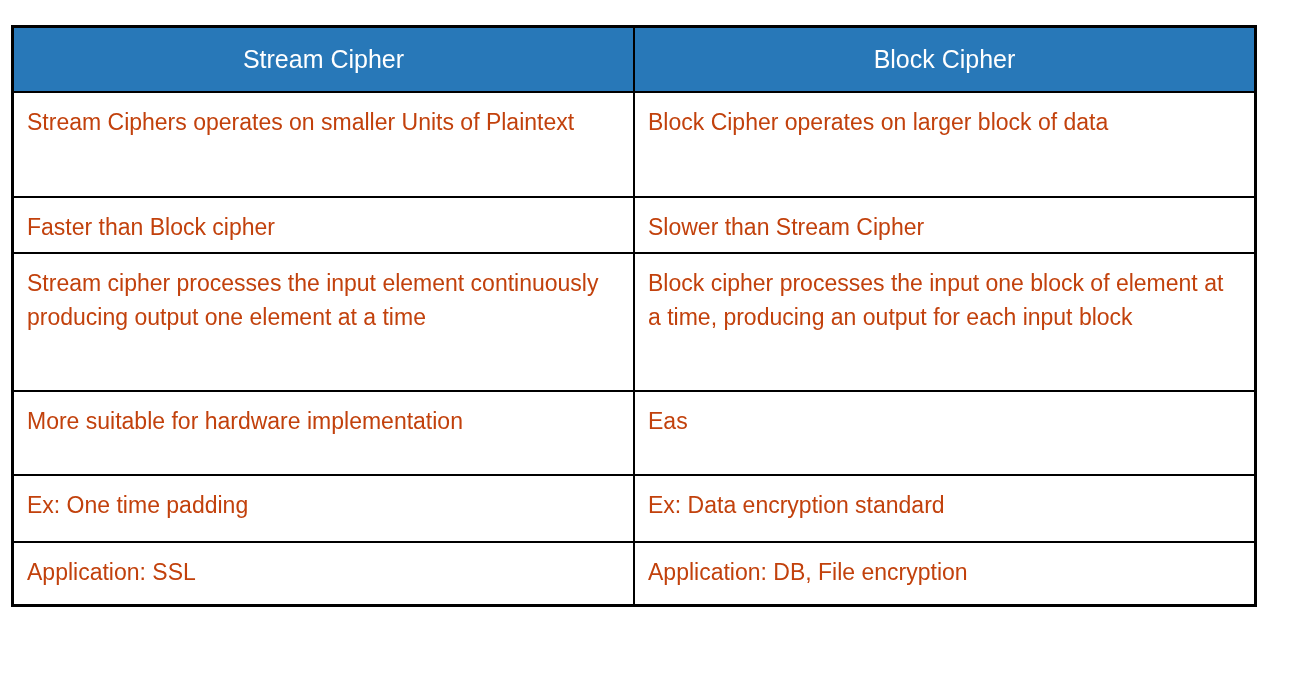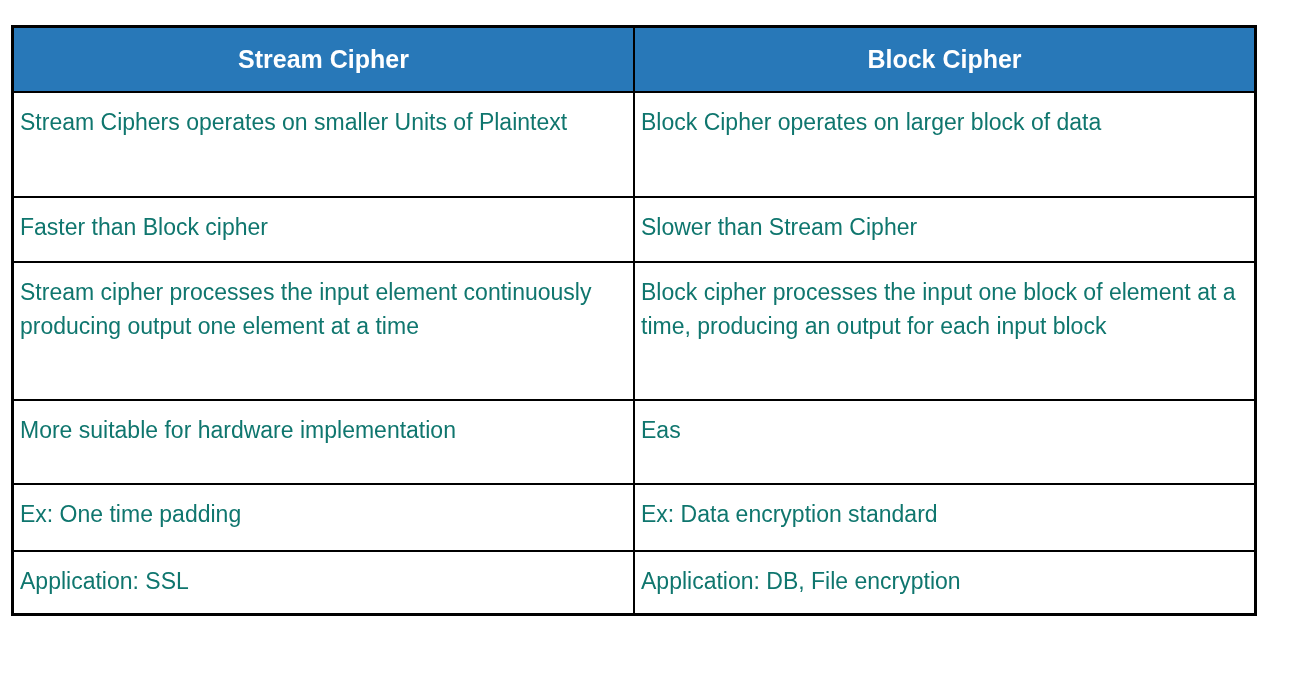--- a/index.html
+++ b/index.html
@@ -28,35 +28,35 @@
   }
   table.cmp th, table.cmp td {
     border: 2px solid #000000;
     width: 50%;
     box-sizing: border-box;
   }
   table.cmp th {
     background: #2878B8;
     color: #FFFFFF;
     font-size: 25px;
-    font-weight: 700;
+    font-weight: 400;
     text-align: center;
     vertical-align: middle;
     height: 65px;
   }
   table.cmp td {
-    color: #0f766e;
+    color: #c2410c;
     font-size: 23px;
     line-height: 34px;
     text-align: left;
     vertical-align: top;
-    padding: 12px 14px 4px 6px;
+    padding: 12px 14px 4px 13px;
   }
   tr.r0 { height: 105px; }
-  tr.r1 { height: 65px;  }
+  tr.r1 { height: 56px;  }
   tr.r2 { height: 138px; margin-left: 32px; }
   tr.r3 { height: 66px;  }
   tr.r4 { height: 84px;  }
   tr.r5 { height: 67px;  }
   tr.r6 { height: 64px;  }
 </style>
 </head>
 <body>
 
 <div class="page">

